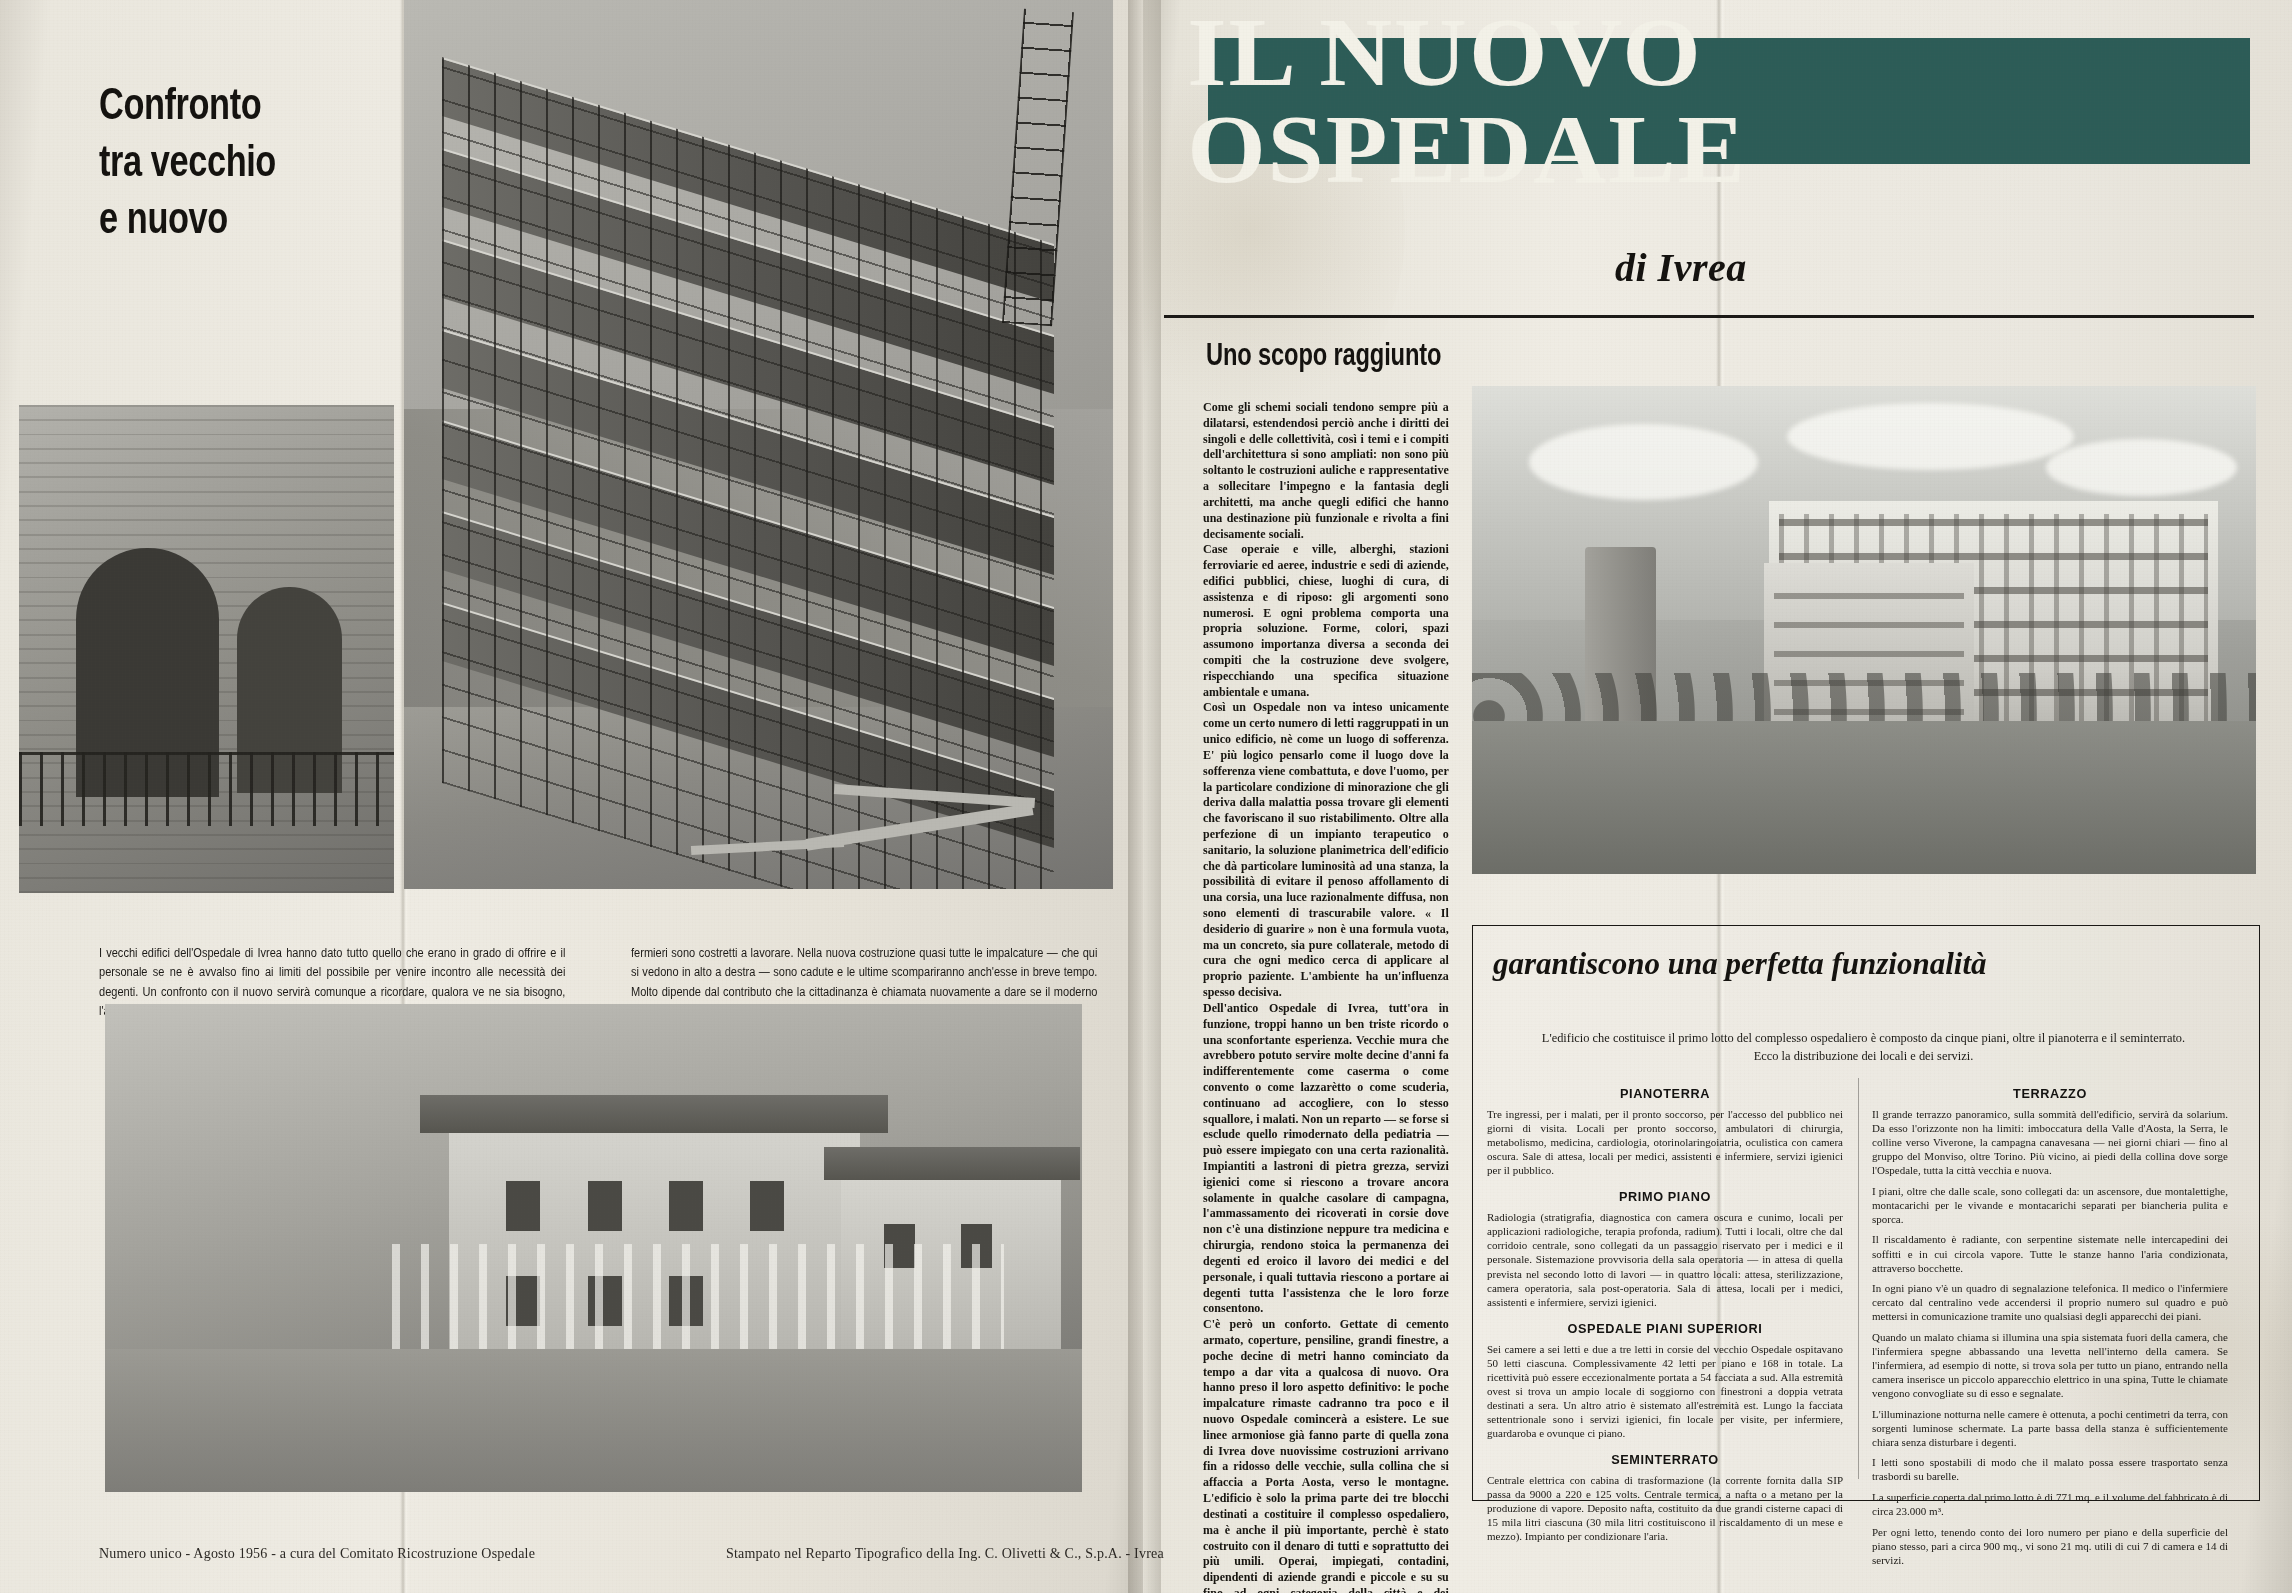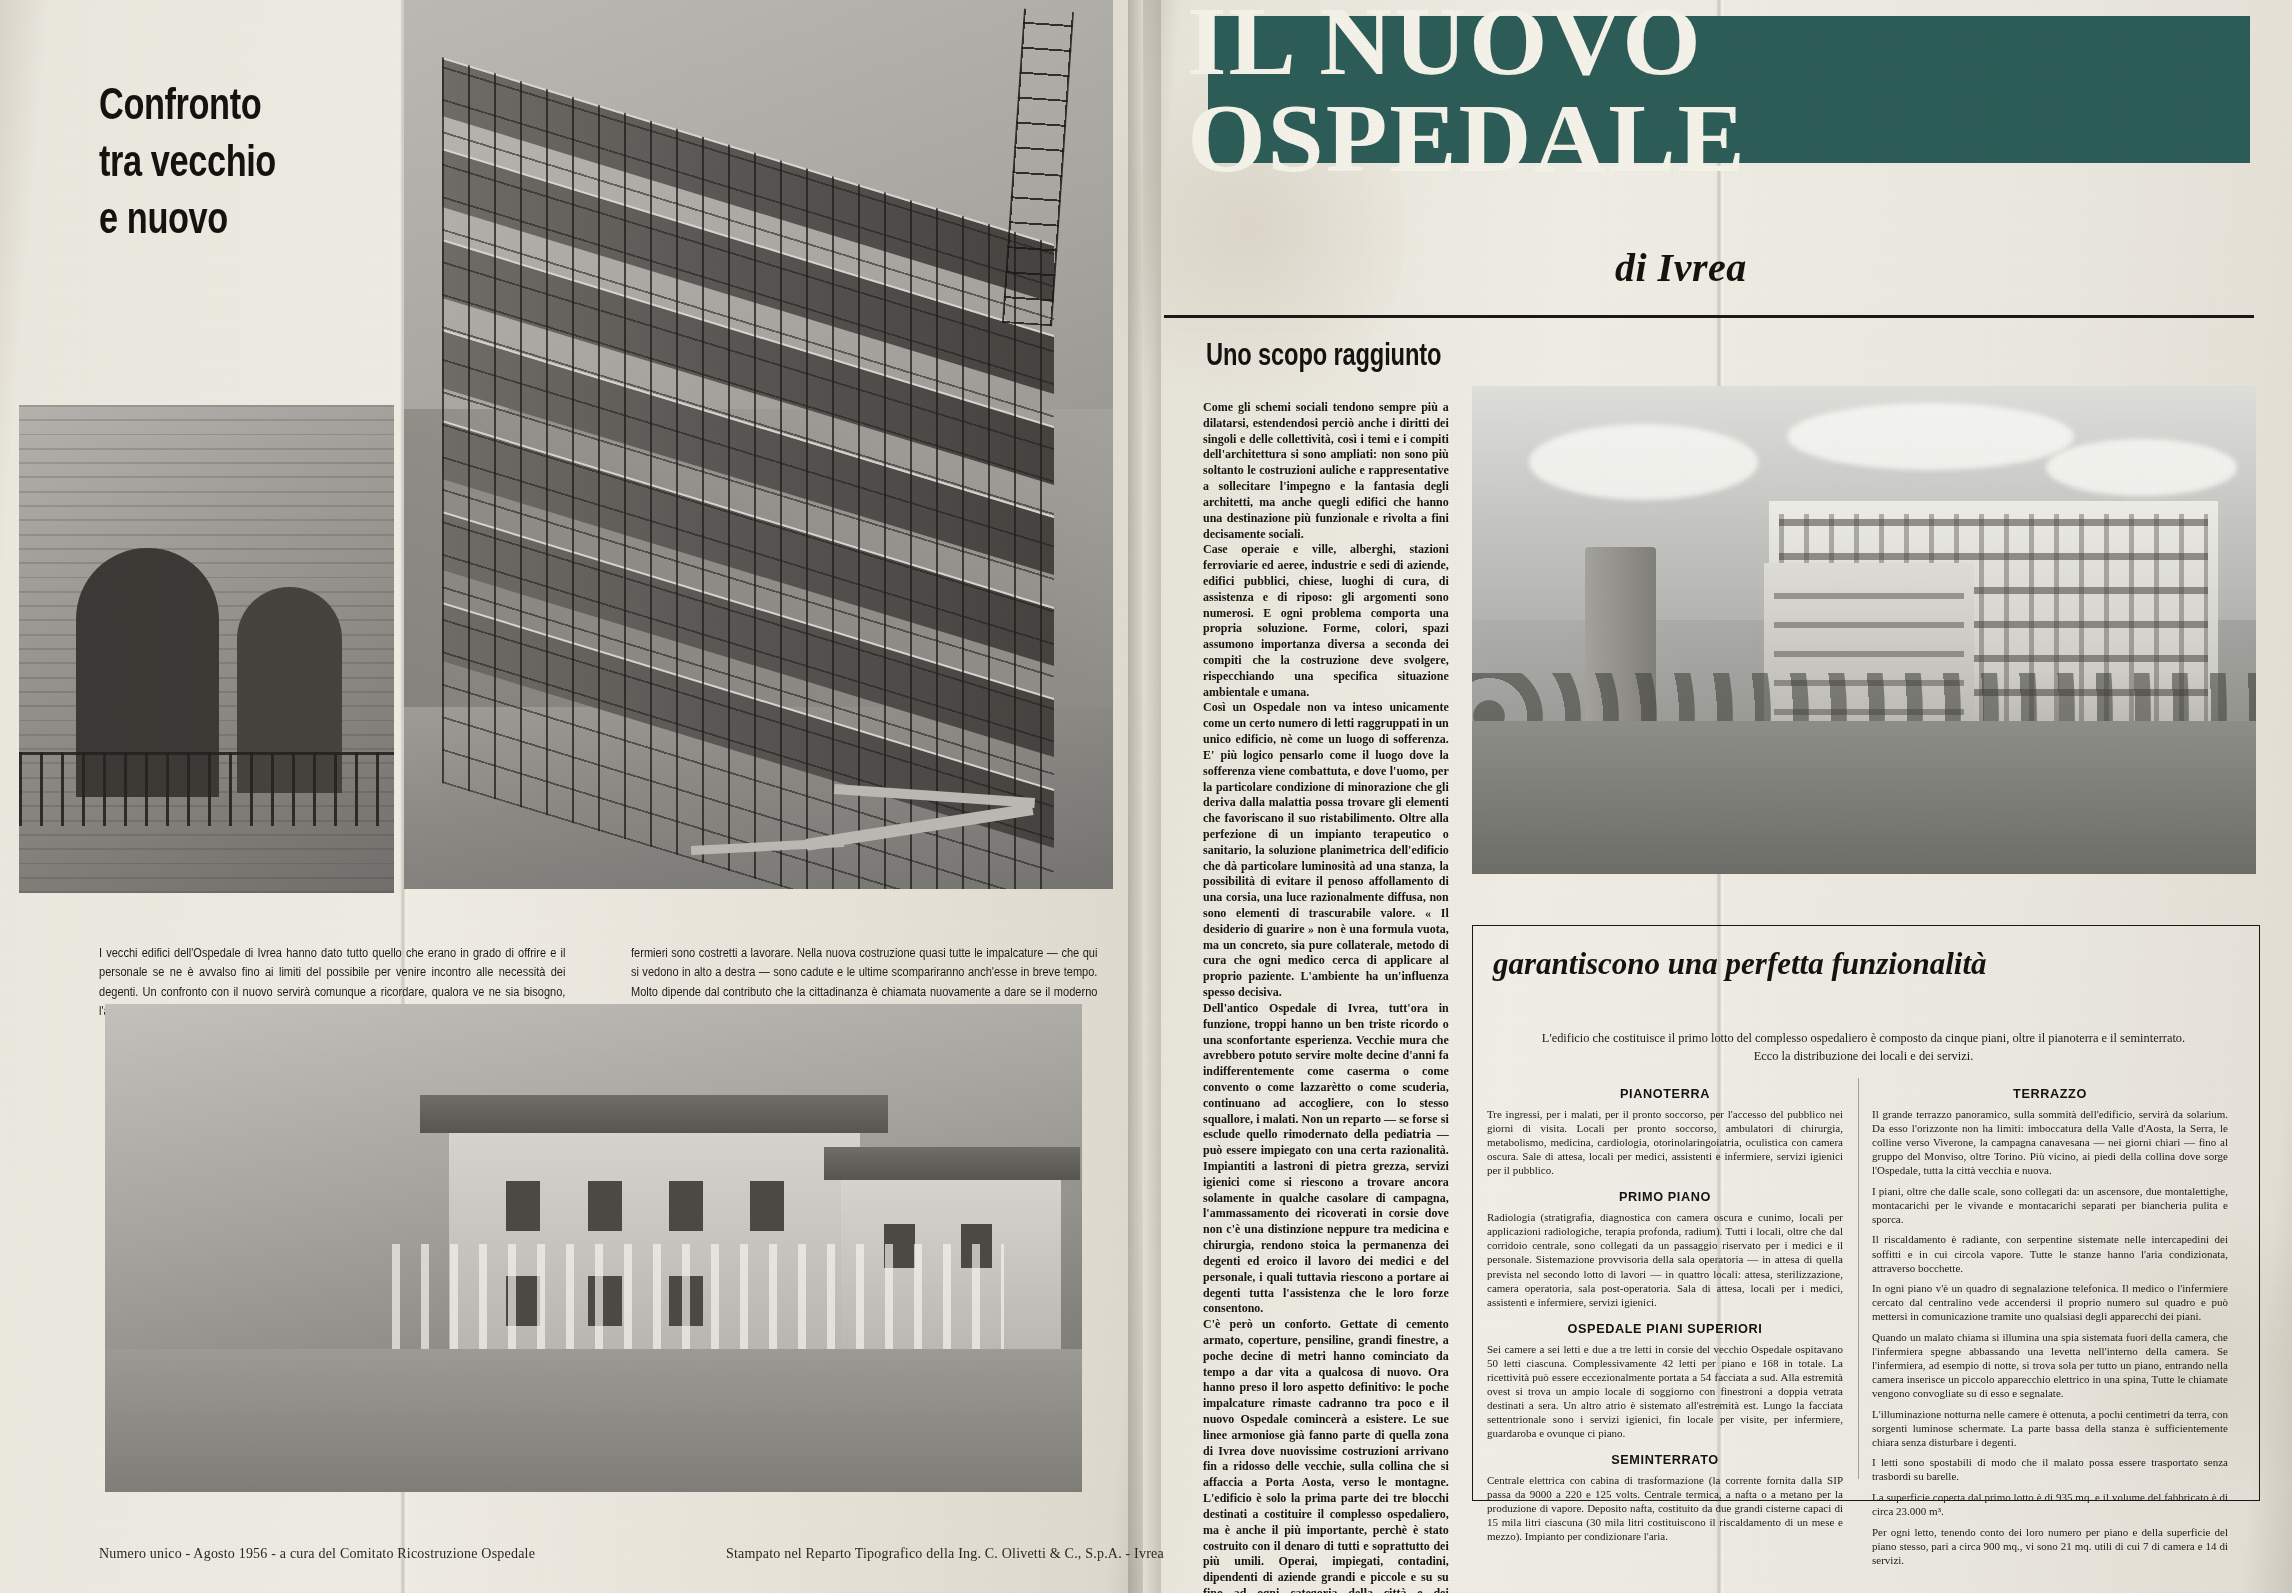--- a/index.html
+++ b/index.html
@@ -89,21 +89,21 @@
     transform:scaleX(.92);transform-origin:left top;}
   #capL{left:99px;top:944px;width:507px;}
   #capR{left:631px;top:944px;width:507px;}
 
   .footer{position:absolute;bottom:31px;font-family:"Liberation Serif",serif;
     font-size:14px;color:#2a2723;letter-spacing:0.2px;}
   #footL{left:99px;}
   #footR{left:726px;}
 
   
-  .banner{position:absolute;left:1208px;top:16px;width:1042px;height:147px;
+  .banner{position:absolute;left:1208px;top:38px;width:1042px;height:126px;
     background:#2c5c57;}
   .banner-title{position:absolute;inset:0;display:flex;align-items:center;
     justify-content:center;color:#f3f1e8;
     font-family:"Liberation Serif",serif;font-weight:bold;
     font-size:97px;line-height:1;letter-spacing:1.9px;
     transform:scaleX(1.04);}
   .banner-sub{position:absolute;left:1615px;top:244px;
     font-family:"Liberation Serif",serif;font-style:italic;font-weight:bold;
     font-size:40px;color:#14120f;letter-spacing:0.5px;}
   .rule-top{position:absolute;left:1164px;top:315px;width:1090px;height:2.9px;background:#1b1916;}
@@ -285,19 +285,19 @@
 
   <div class="boxcol" id="boxcolR">
     <h4>TERRAZZO</h4>
     <p>Il grande terrazzo panoramico, sulla sommità dell'edificio, servirà da solarium. Da esso l'orizzonte non ha limiti: imboccatura della Valle d'Aosta, la Serra, le colline verso Viverone, la campagna canavesana — nei giorni chiari — fino al gruppo del Monviso, oltre Torino. Più vicino, ai piedi della collina dove sorge l'Ospedale, tutta la città vecchia e nuova.</p>
     <p>I piani, oltre che dalle scale, sono collegati da: un ascensore, due montalettighe, montacarichi per le vivande e montacarichi separati per biancheria pulita e sporca.</p>
     <p>Il riscaldamento è radiante, con serpentine sistemate nelle intercapedini dei soffitti e in cui circola vapore. Tutte le stanze hanno l'aria condizionata, attraverso bocchette.</p>
     <p>In ogni piano v'è un quadro di segnalazione telefonica. Il medico o l'infermiere cercato dal centralino vede accendersi il proprio numero sul quadro e può mettersi in comunicazione tramite uno qualsiasi degli apparecchi dei piani.</p>
     <p>Quando un malato chiama si illumina una spia sistemata fuori della camera, che l'infermiera spegne abbassando una levetta nell'interno della camera. Se l'infermiera, ad esempio di notte, si trova sola per tutto un piano, entrando nella camera inserisce un piccolo apparecchio elettrico in una spina, Tutte le chiamate vengono convogliate su di esso e segnalate.</p>
     <p>L'illuminazione notturna nelle camere è ottenuta, a pochi centimetri da terra, con sorgenti luminose schermate. La parte bassa della stanza è sufficientemente chiara senza disturbare i degenti.</p>
     <p>I letti sono spostabili di modo che il malato possa essere trasportato senza trasbordi su barelle.</p>
-    <p>La superficie coperta dal primo lotto è di 935 mq. e il volume del fabbricato è di circa 23.000 m³.</p>
+    <p>La superficie coperta dal primo lotto è di 771 mq. e il volume del fabbricato è di circa 23.000 m³.</p>
     <p>Per ogni letto, tenendo conto dei loro numero per piano e della superficie del piano stesso, pari a circa 900 mq., vi sono 21 mq. utili di cui 7 di camera e 14 di servizi.</p>
   </div>
 
   <div class="grain"></div>
 </div>
 
 
 </body></html>

